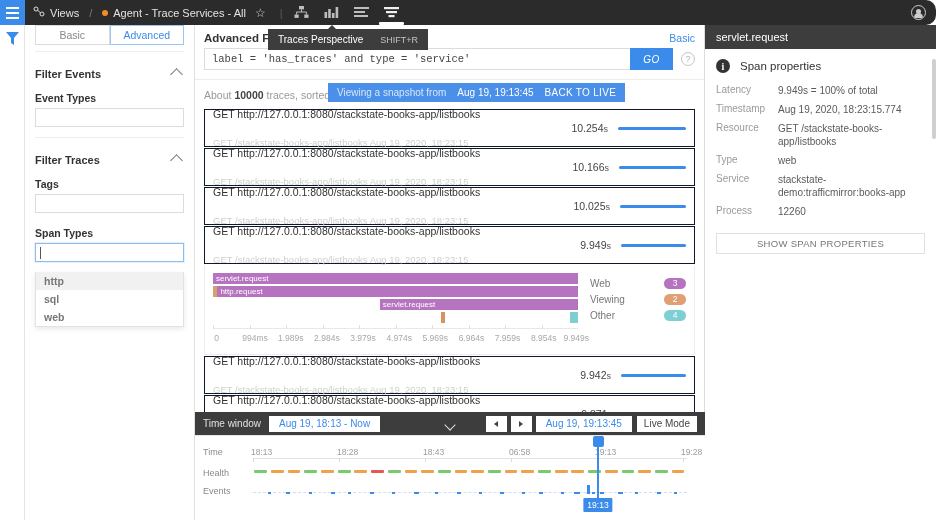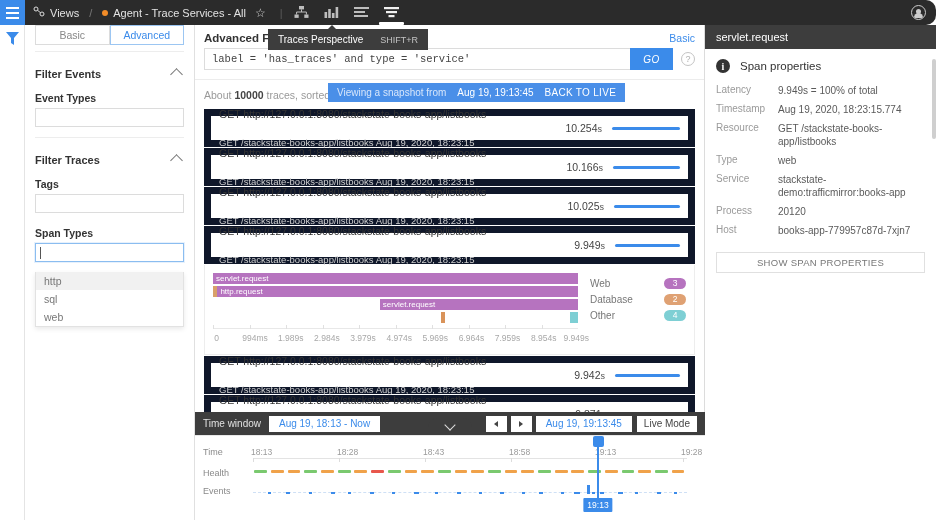--- a/index.html
+++ b/index.html
@@ -77,21 +77,21 @@
     margin: 0 10px 10px 10px; height: 19px; border: 1px solid #dcdcdc; background: #fff;
   }
   .field-box.focus { border: 1px solid #8bbdf0; box-shadow: 0 0 0 1px rgba(59,139,234,.12); position:relative;}
   .caret {
     position:absolute; left:4px; top:3px; width:1px; height:12px; background:#555;
   }
   .dropdown {
     margin: 0 10px; border: 1px solid #e2e2e2; border-top:none; background: #fff;
     box-shadow: 0 2px 5px rgba(0,0,0,.09);
   }
-  .dd-item { height: 18px; display: flex; align-items: center; padding: 0 8px; color: #777; font-size: 10.5px; cursor: pointer;}
+  .dd-item { height: 18px; display: flex; align-items: center; padding: 0 8px; color: #777; font-size: 10.5px; cursor: pointer; font-weight: bold;}
   .dd-item.hl { background: #f1f1f1; }
 
   
   .main {
     position: absolute; left: 195px; top: 25px; width: 510px; height: 495px;
     background: #fff; border-right: 1px solid #dcdcdc; overflow: hidden;
   }
   .af-head {
     display: flex; align-items: center; justify-content: space-between;
     padding: 7px 9px 4px 9px;
@@ -134,21 +134,21 @@
   }
   .tooltip .kbd { color: #c3c3c3; font-size: 9px; }
   .tooltip::before {
     content:''; position:absolute; top:-4px; left: 60px;
     border-left:4px solid transparent; border-right:4px solid transparent; border-bottom:4px solid #3d3d3d;
   }
 
   
   .trace-list { padding: 0 9px; }
   .trace-row {
-    border: 7px solid #0f172a; background: #fff; height: 38px;
+    border: 1px solid #0f172a; background: #fff; height: 38px;
     display: flex; align-items: center; padding: 0 8px; margin-bottom: 1px; cursor: pointer;
   }
   .trace-texts { flex: 1; min-width: 0; }
   .trace-title { font-size: 10.5px; color: #333; white-space: nowrap; overflow: hidden; }
   .trace-sub   { font-size: 9.5px; color: #cfcfcf; white-space: nowrap; overflow: hidden; margin-top: 17px;}
   .trace-dur { font-size: 10.5px; color: #444; margin-right: 10px; white-space: nowrap;}
   .trace-dur .u { font-size: 9px; color:#555;}
   .trace-bar { width: 68px; height: 3px; background: #3b8bea; border-radius: 2px; }
 
   
@@ -472,21 +472,21 @@
             <div class="wf-tlabel" style="left:99.5%">9.949s</div>
           </div>
         </div>
 
         <div class="wf-legend">
           <div class="lg-row">
             <span class="lg-name">Web</span>
             <span class="lg-pill" style="background:#b673bf">3</span>
           </div>
           <div class="lg-row">
-            <span class="lg-name">Database</span>
+            <span class="lg-name">Viewing</span>
             <span class="lg-pill" style="background:#dfa173">2</span>
           </div>
           <div class="lg-row">
             <span class="lg-name">Other</span>
             <span class="lg-pill" style="background:#7ecfd4">4</span>
           </div>
         </div>
       </div>
 
       <div class="trace-row">
@@ -536,21 +536,21 @@
     <div class="tl-line" style="top:22px;"></div>
     <div class="tl-tick" style="left:58px;  top:22px;"></div>
     <div class="tl-tick" style="left:144px; top:22px;"></div>
     <div class="tl-tick" style="left:230px; top:22px;"></div>
     <div class="tl-tick" style="left:316px; top:22px;"></div>
     <div class="tl-tick" style="left:402px; top:22px;"></div>
     <div class="tl-tick" style="left:488px; top:22px;"></div>
     <div class="tl-tlabel" style="left:58px;  top:11px;">18:13</div>
     <div class="tl-tlabel" style="left:144px; top:11px;">18:28</div>
     <div class="tl-tlabel" style="left:230px; top:11px;">18:43</div>
-    <div class="tl-tlabel" style="left:316px; top:11px;">18:58</div>
+    <div class="tl-tlabel" style="left:316px; top:11px;">06:58</div>
     <div class="tl-tlabel" style="left:402px; top:11px;">19:13</div>
     <div class="tl-tlabel" style="left:488px; top:11px;">19:28</div>
 
     <div id="health-band" style="position:absolute;left:58px;right:18px;top:34px;height:3px;">
         <div class="hs" style="left: 0.3%; width: 2.94615%; background: rgb(122, 201, 111);"></div>
         <div class="hs" style="left: 4.14615%; width: 2.94615%; background: rgb(240, 162, 74);"></div>
         <div class="hs" style="left: 7.99231%; width: 2.94615%; background: rgb(240, 162, 74);"></div>
         <div class="hs" style="left: 11.8385%; width: 2.94615%; background: rgb(122, 201, 111);"></div>
         <div class="hs" style="left: 15.6846%; width: 2.94615%; background: rgb(240, 162, 74);"></div>
         <div class="hs" style="left: 19.5308%; width: 2.94615%; background: rgb(122, 201, 111);"></div>
@@ -630,25 +630,21 @@
     <div class="prop">
       <span class="k">Type</span>
       <span class="v">web</span>
     </div>
     <div class="prop">
       <span class="k">Service</span>
       <span class="v">stackstate-demo:trafficmirror:books-app</span>
     </div>
     <div class="prop">
       <span class="k">Process</span>
-      <span class="v">20120</span>
-    </div>
-    <div class="prop">
-      <span class="k">Host</span>
-      <span class="v">books-app-779957c87d-7xjn7</span>
+      <span class="v">12260</span>
     </div>
 
     <div class="rp-btn">SHOW SPAN PROPERTIES</div>
     <div class="scrollbar-v"></div>
   </div>
 
   <div class="tooltip">
     <span>Traces Perspective</span>
     <span class="kbd">SHIFT+R</span>
   </div>

